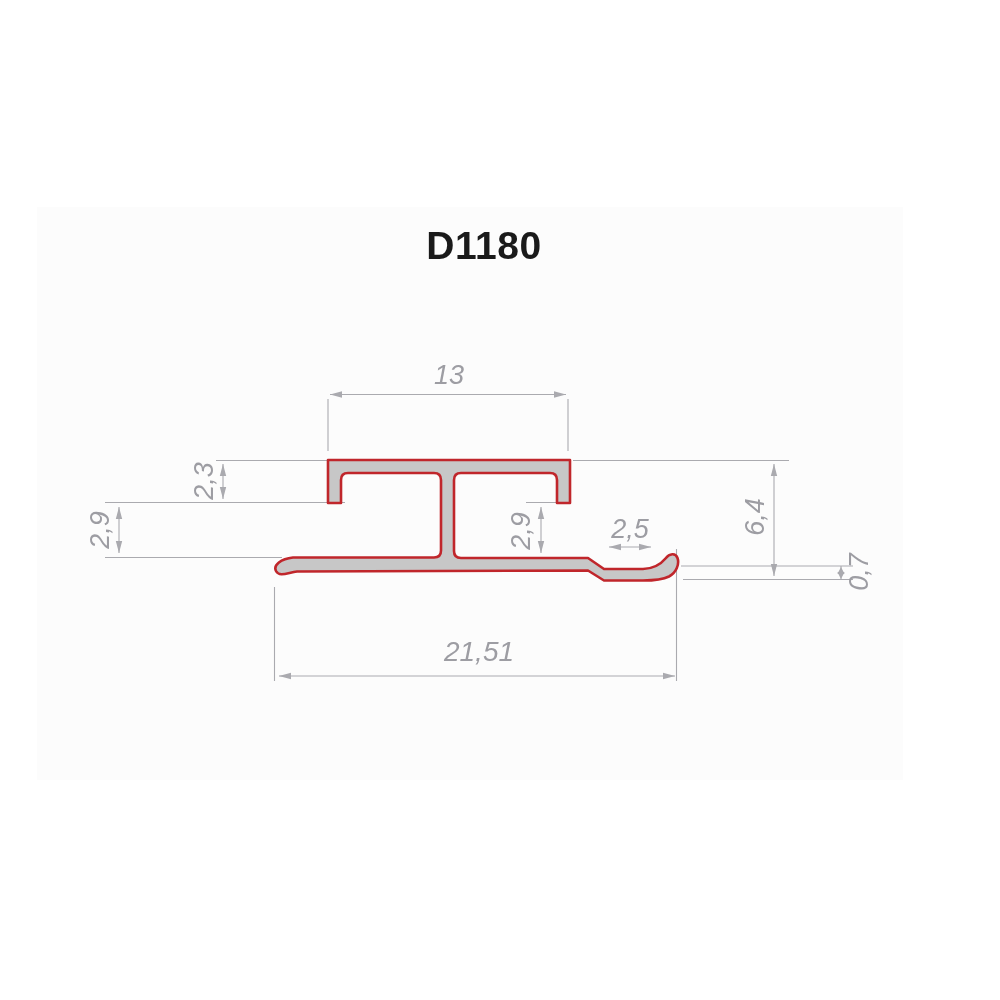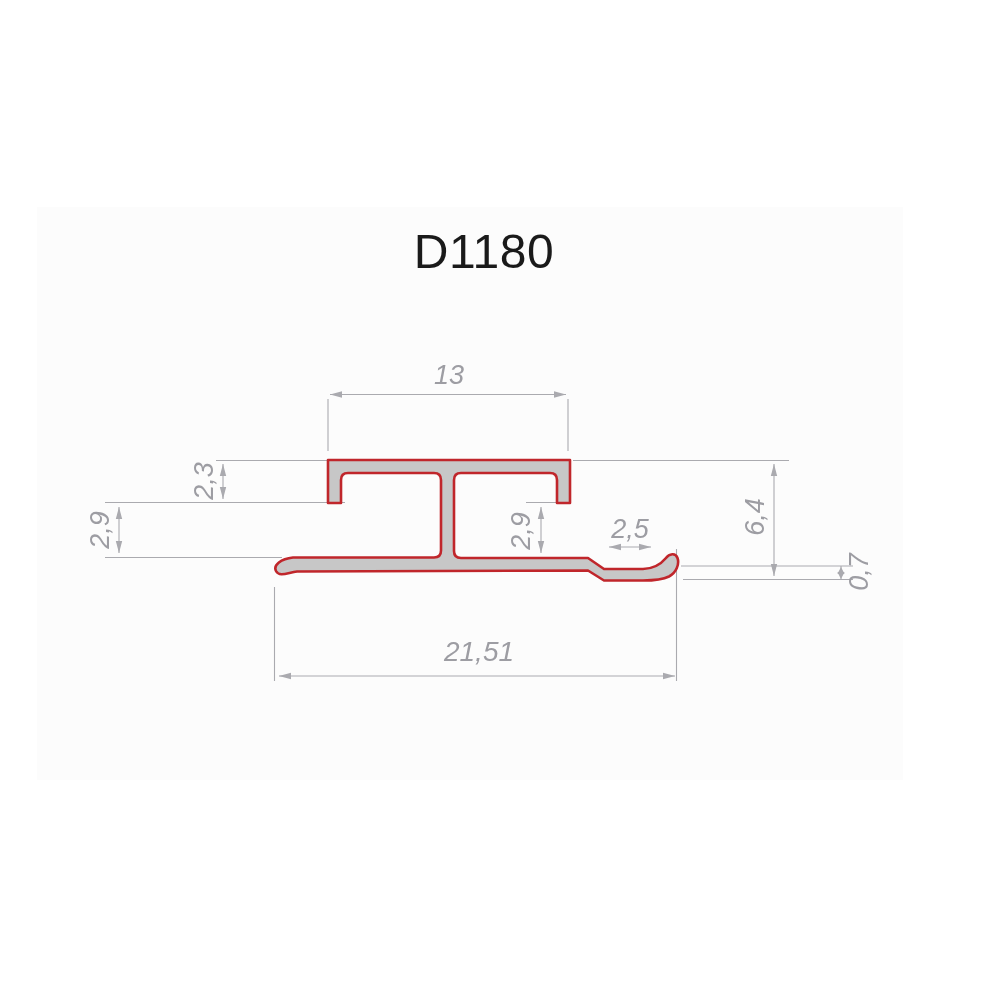--- a/index.html
+++ b/index.html
@@ -9,21 +9,21 @@
     font-family:"Liberation Sans",sans-serif;
     position:relative;overflow:hidden;
   }
   .stage{position:absolute;inset:0;}
   .panel{
     position:absolute;left:37px;top:207px;width:866px;height:573px;
     background:var(--panel,#fcfcfc);
   }
   .title{
     position:absolute;top:224px;left:484px;transform:translateX(-50%);
-    font-size:48px;font-weight:400;letter-spacing:.5px;
+    font-size:39px;font-weight:700;letter-spacing:.5px;
     color:var(--title_text,#1a1a1a);white-space:nowrap;
   }
   svg{position:absolute;left:0;top:0;}
   .dimline{
     stroke:var(--dim_line,#aaaaaf);
     stroke-width:1.1;
     fill:none;
   }
   .dimarrow{fill:var(--dim_line,#aaaaaf);}
   .profile{

